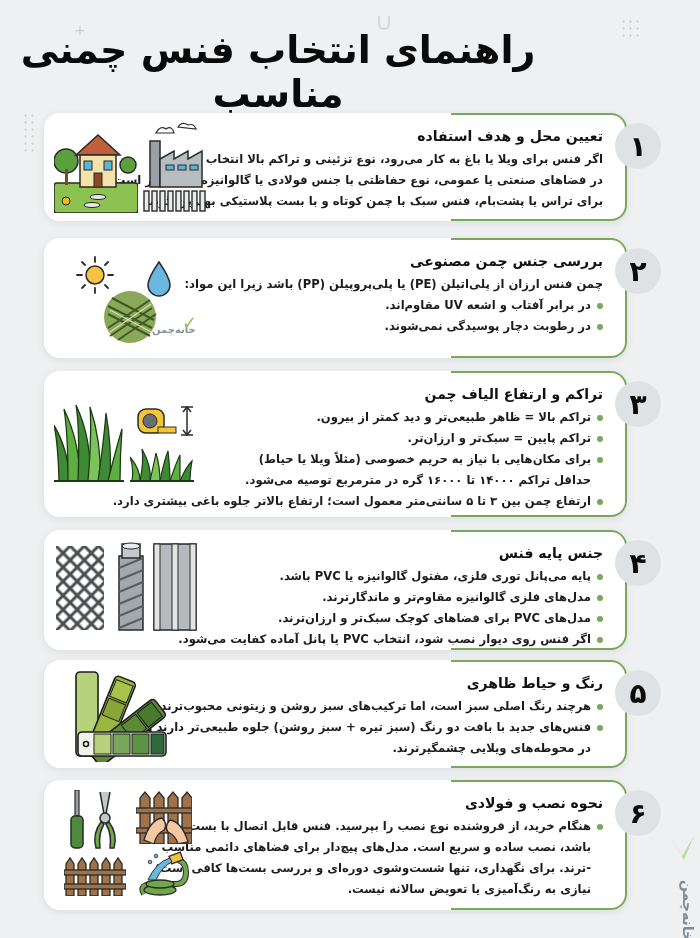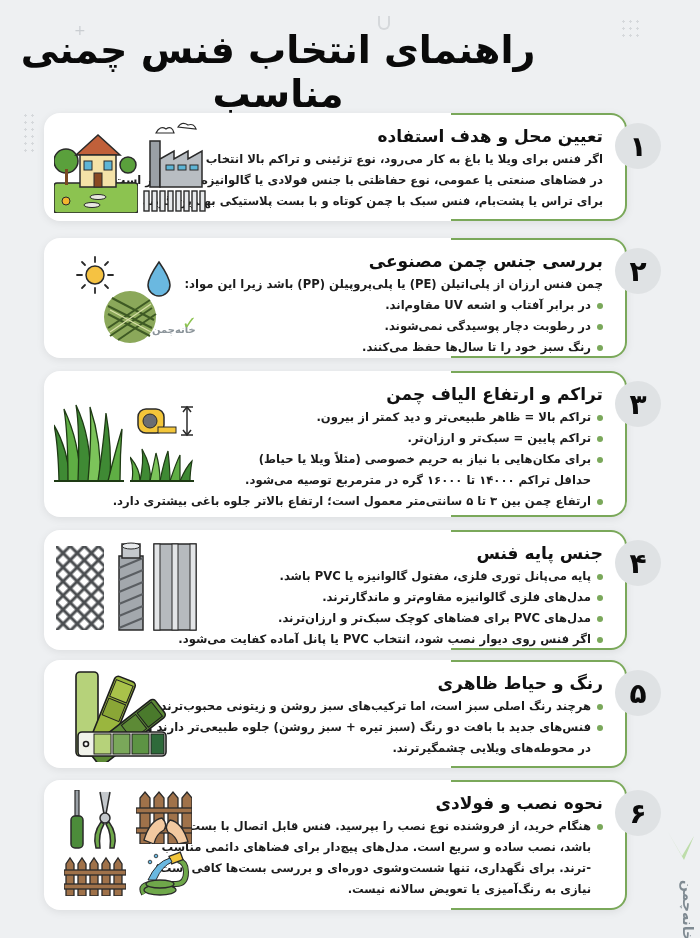--- a/index.html
+++ b/index.html
@@ -37,21 +37,21 @@
   .num {
     position: absolute; right: -34px; top: 10px;
     width: 46px; height: 46px; border-radius: 50%;
     background: #dfe2e4; display: flex; align-items: center; justify-content: center;
     font-size: 28px; font-weight: bold; color: #0b0b0b;
   }
   .content {
     position: absolute; right: 24px; top: 10px; left: 150px;
     direction: rtl; text-align: right;
   }
-  .heading { font-size: 17px; font-weight: bold; color: #111; line-height: 26px; }
+  .heading { font-size: 14px; font-weight: bold; color: #111; line-height: 26px; }
   .line { font-size: 11.6px; font-weight: bold; color: #1c1c1c; line-height: 21px; white-space: nowrap; }
   .bullet { position: relative; padding-right: 12px; text-align: right; }
   .bullet::before {
     content: ""; position: absolute; right: 0; top: 8px;
     width: 6px; height: 6px; border-radius: 50%; background: #7aa85a;
   }
   .indent { padding-right: 12px; }
   .illus { position: absolute; left: 10px; }
 
   .logo-side {
@@ -117,21 +117,20 @@
 </div>
 
 <div class="card" style="top:238px;height:120px;">
   <div class="card-border"></div>
   <div class="num">۲</div>
   <div class="content">
     <div class="heading">بررسی جنس چمن مصنوعی</div>
     <div class="line">چمن فنس ارزان از پلی‌اتیلن (PE) یا پلی‌پروپیلن (PP) باشد زیرا این مواد:</div>
     <div class="line bullet">در برابر آفتاب و اشعه UV مقاوم‌اند.</div>
     <div class="line bullet">در رطوبت دچار پوسیدگی نمی‌شوند.</div>
-    <div class="line bullet">رنگ سبز خود را تا سال‌ها حفظ می‌کنند.</div>
   </div>
   <svg class="illus" style="top:16px;left:30px;" width="42" height="42" viewBox="0 0 42 42">
     <circle cx="21" cy="21" r="9" fill="#f5c242" stroke="#2a2a2a" stroke-width="1.5"></circle>
     <g stroke="#2a2a2a" stroke-width="1.8" stroke-linecap="round">
       <line x1="21" y1="3" x2="21" y2="8"></line>
         <line x1="21" y1="34" x2="21" y2="39"></line>
       <line x1="3" y1="21" x2="8" y2="21"></line>
         <line x1="34" y1="21" x2="39" y2="21"></line>
       <line x1="8" y1="8" x2="11" y2="11"></line>
         <line x1="31" y1="31" x2="34" y2="34"></line>

